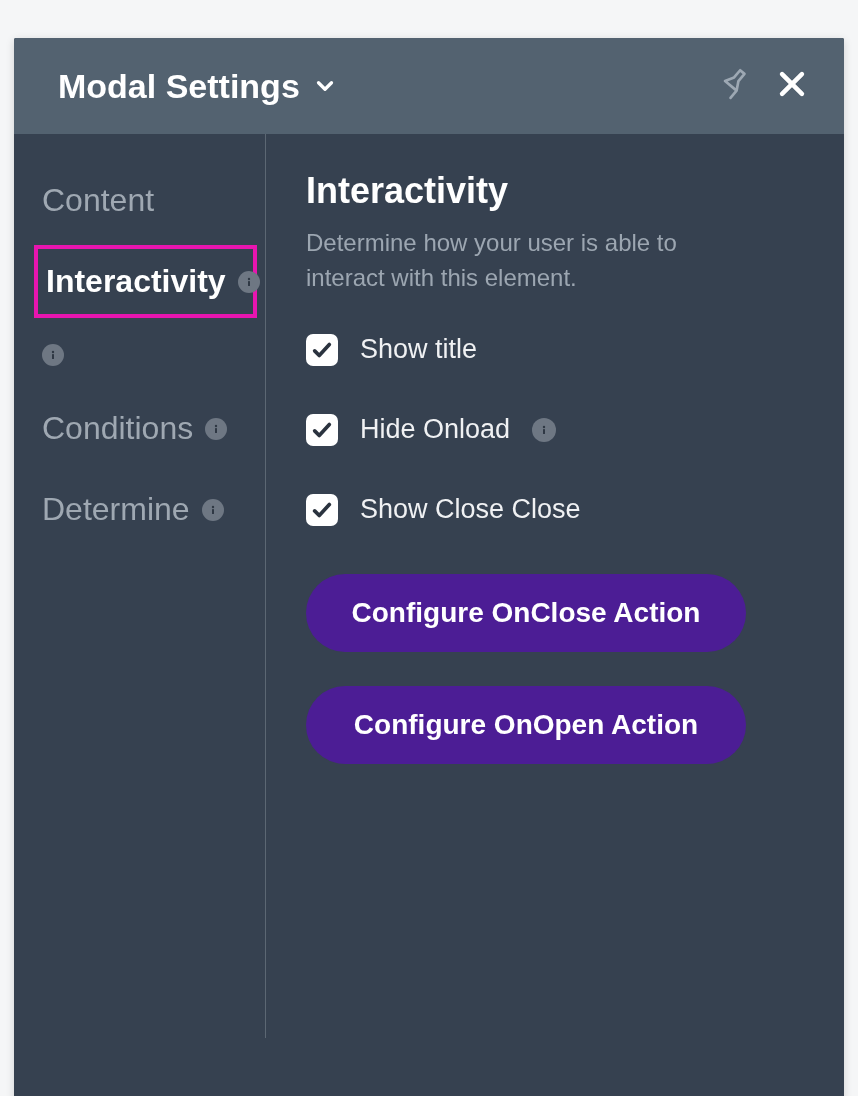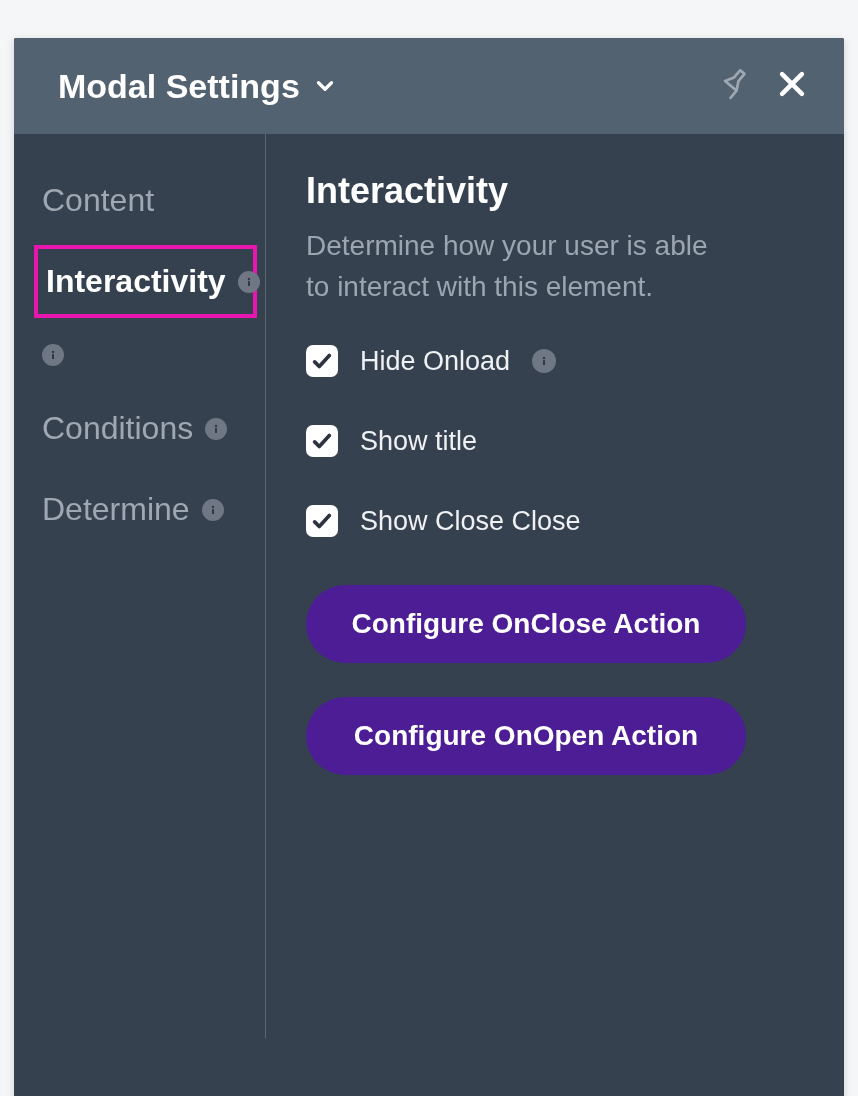--- a/index.html
+++ b/index.html
@@ -89,21 +89,21 @@
     padding: 36px 40px 20px 40px;
     color: #fff;
   }
   .section-title {
     font-size: 36px;
     font-weight: 700;
     color: #fff;
     margin-bottom: 14px;
   }
   .section-desc {
-    font-size: 28px;
+    font-size: 24px;
     line-height: 1.45;
     color: #9ca6b1;
     margin-bottom: 38px;
     max-width: 420px;
   }
   .check-row {
     display: flex;
     align-items: center;
     gap: 22px;
     margin-bottom: 48px;
@@ -227,36 +227,36 @@
     <div class="content">
       <h2 class="section-title">Interactivity</h2>
       <p class="section-desc">Determine how your user is able to interact with this element.</p>
 
       <div class="check-row">
         <span class="checkbox">
           <svg width="22" height="22" viewBox="0 0 24 24" fill="none" stroke="#2b333f" stroke-width="4" stroke-linecap="round" stroke-linejoin="round">
               <polyline points="4 13 9 18 20 6"></polyline>
             </svg>
         </span>
-        <span class="check-label">Hide Onload</span>
-        <span class="info">
-          <svg width="12" height="12" viewBox="0 0 24 24" fill="#2f3844">
-              <circle cx="12" cy="6" r="2.4"></circle>
-              <rect x="10" y="10" width="4" height="10" rx="1.2"></rect>
-            </svg>
-        </span>
+        <span class="check-label">Show title</span>
       </div>
 
       <div class="check-row">
         <span class="checkbox">
           <svg width="22" height="22" viewBox="0 0 24 24" fill="none" stroke="#2b333f" stroke-width="4" stroke-linecap="round" stroke-linejoin="round">
               <polyline points="4 13 9 18 20 6"></polyline>
             </svg>
         </span>
-        <span class="check-label">Show title</span>
+        <span class="check-label">Hide Onload</span>
+        <span class="info">
+          <svg width="12" height="12" viewBox="0 0 24 24" fill="#2f3844">
+              <circle cx="12" cy="6" r="2.4"></circle>
+              <rect x="10" y="10" width="4" height="10" rx="1.2"></rect>
+            </svg>
+        </span>
       </div>
 
       <div class="check-row">
         <span class="checkbox">
           <svg width="22" height="22" viewBox="0 0 24 24" fill="none" stroke="#2b333f" stroke-width="4" stroke-linecap="round" stroke-linejoin="round">
               <polyline points="4 13 9 18 20 6"></polyline>
             </svg>
         </span>
         <span class="check-label">Show Close Close</span>
       </div>

